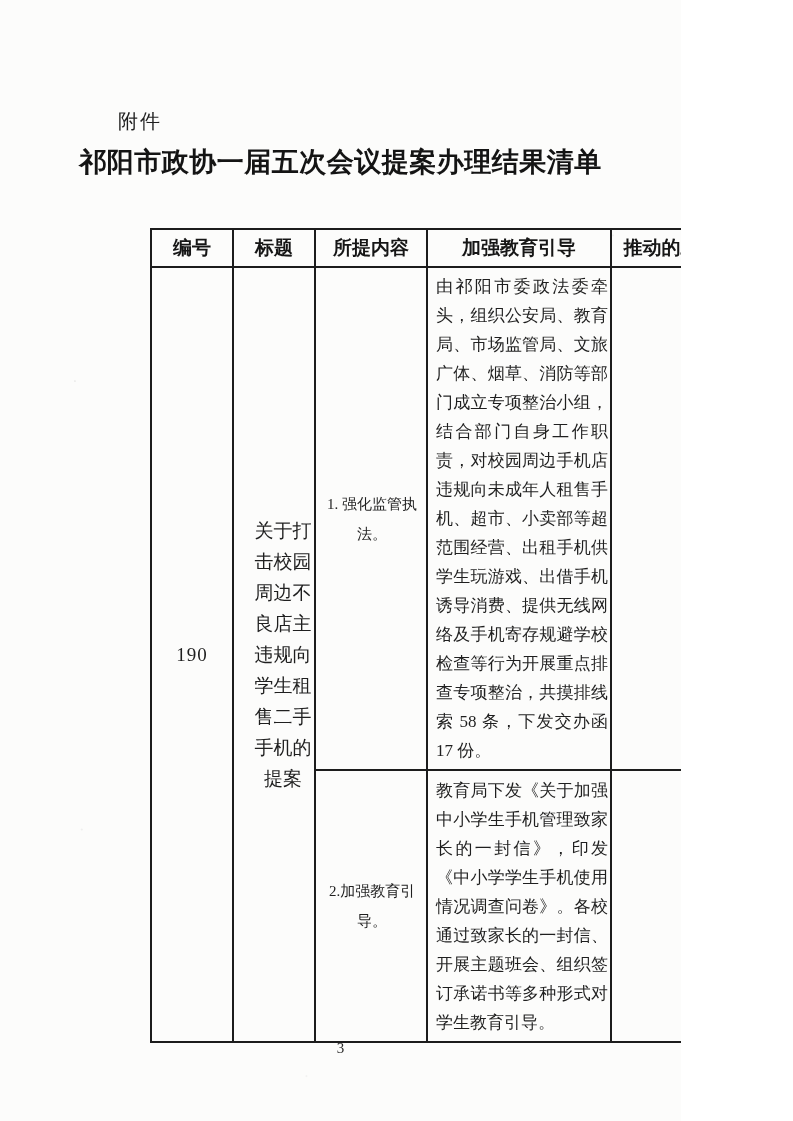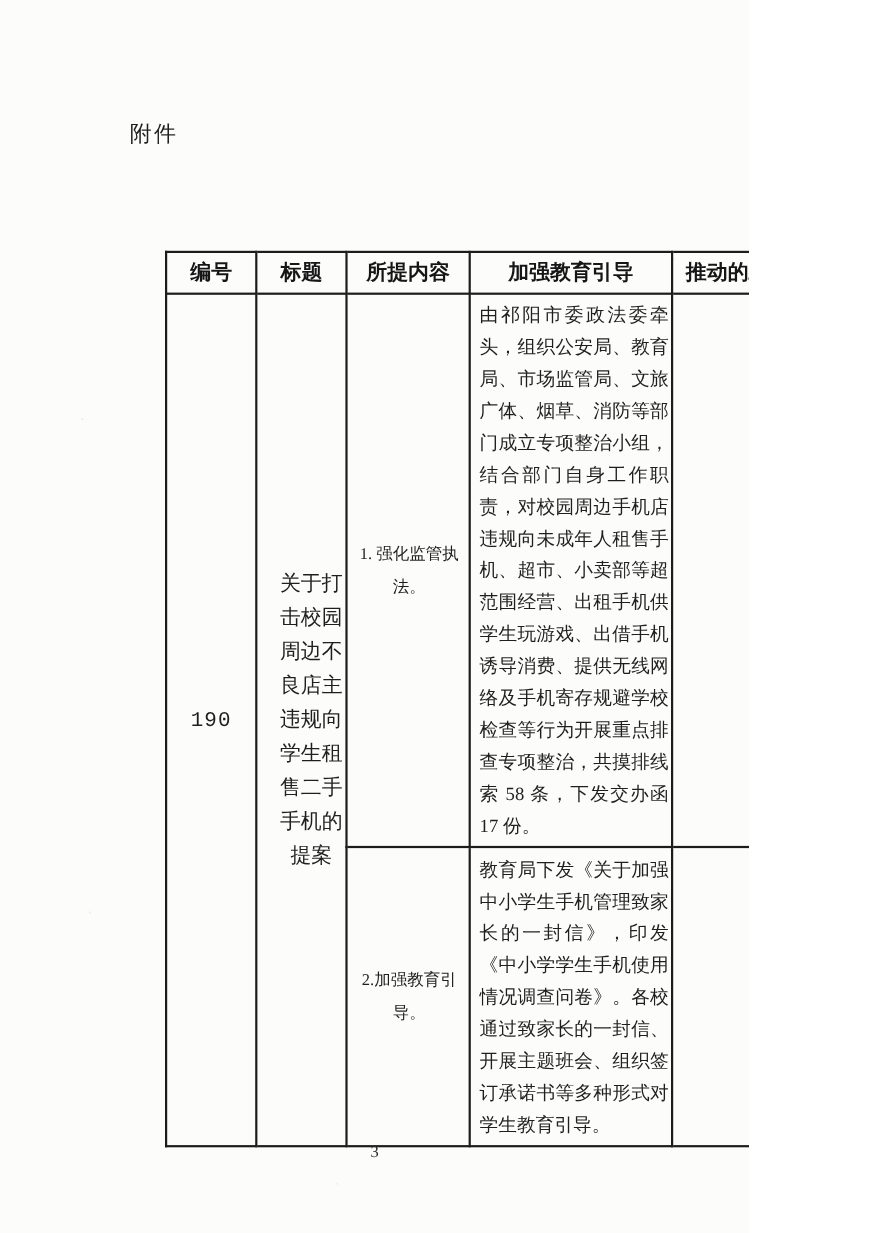--- a/index.html
+++ b/index.html
@@ -77,21 +77,20 @@
     color: #161616;
   }
 
   .row-sub1 { height: 467px; }
   .row-sub2 { height: 272px; }
 
   .cell-number {
     text-align: center;
     font-size: 19px;
     letter-spacing: 1px;
-    font-family: Liberation Mono, monospace;
   }
 
   .cell-title { text-align: center; padding-left: 18px; }
   .vert-title {
     width: 58px;
     margin: 0 auto;
     font-size: 19px;
     line-height: 31px;
     text-align: center;
     word-break: break-all;
@@ -129,20 +128,21 @@
     color: #2a2a2a;
   }
 </style>
 </head>
 <body>
 
 <div class="page">
 
   <div class="attachment">附件</div>
 
+  <h1 class="doc-title">祁阳市政协一届五次会议提案办理结果清单</h1>
 
 
   <table class="result-table">
     <colgroup>
       <col style="width:82px">
       <col style="width:82px">
       <col style="width:112px">
       <col style="width:184px">
       <col style="width:120px">
     </colgroup>

